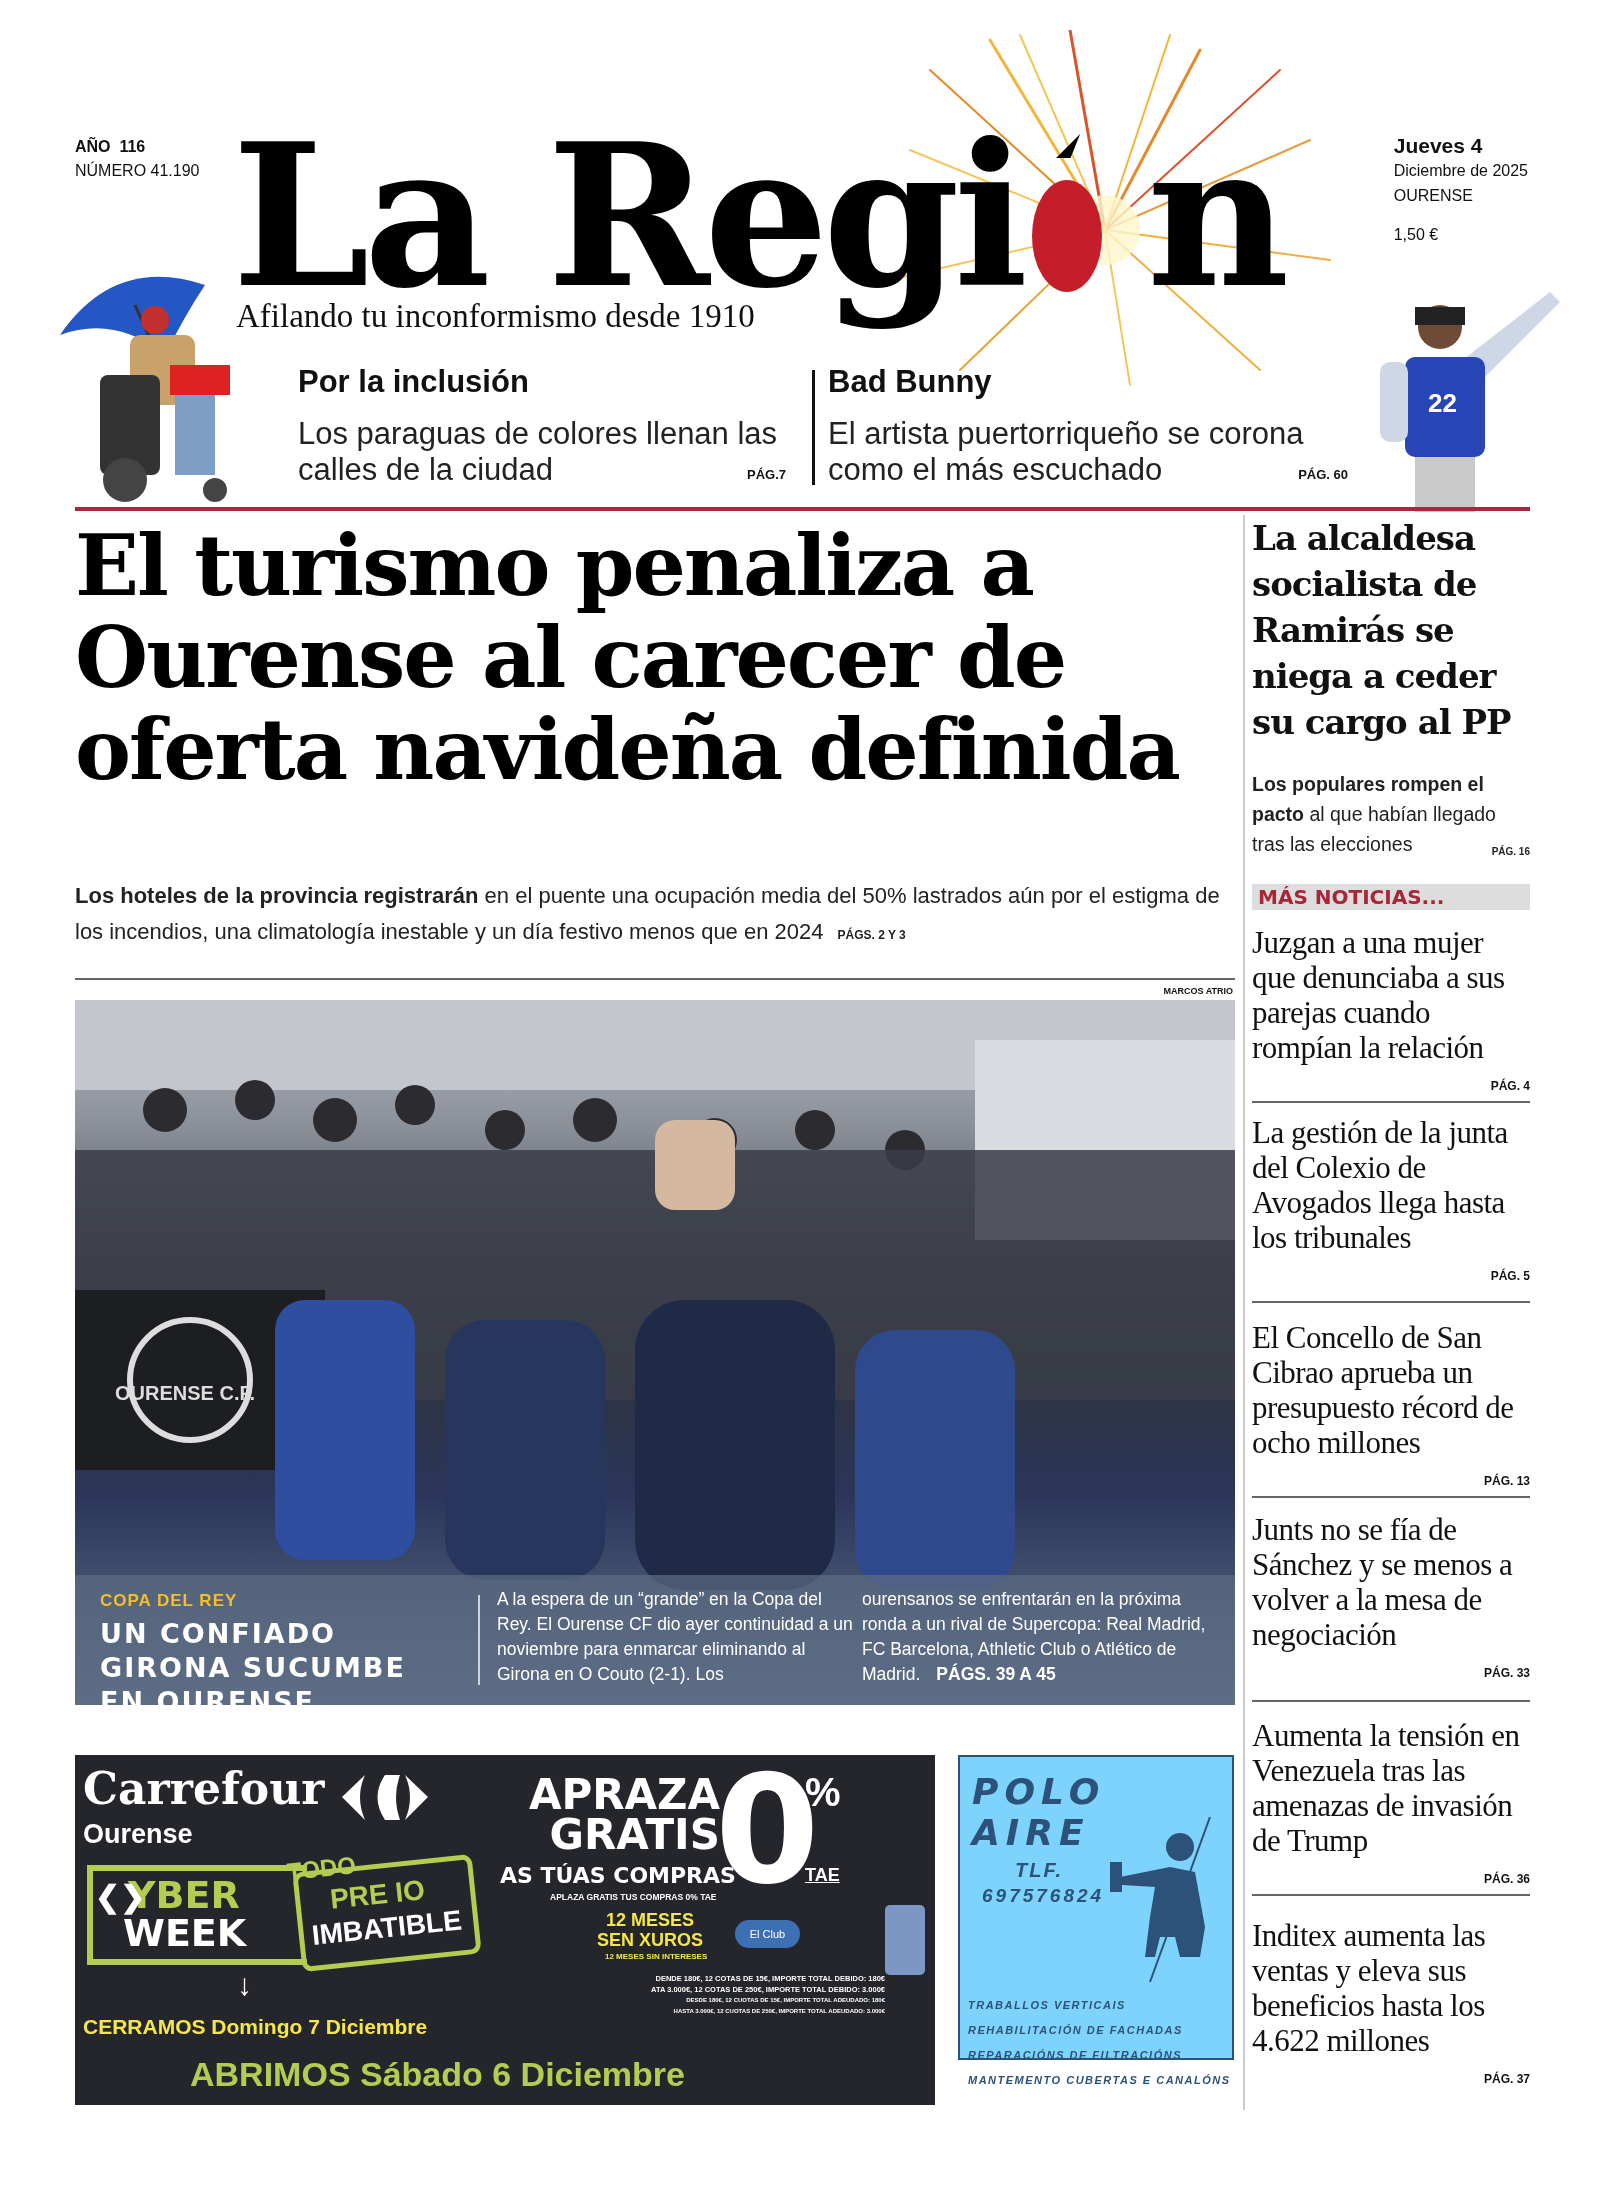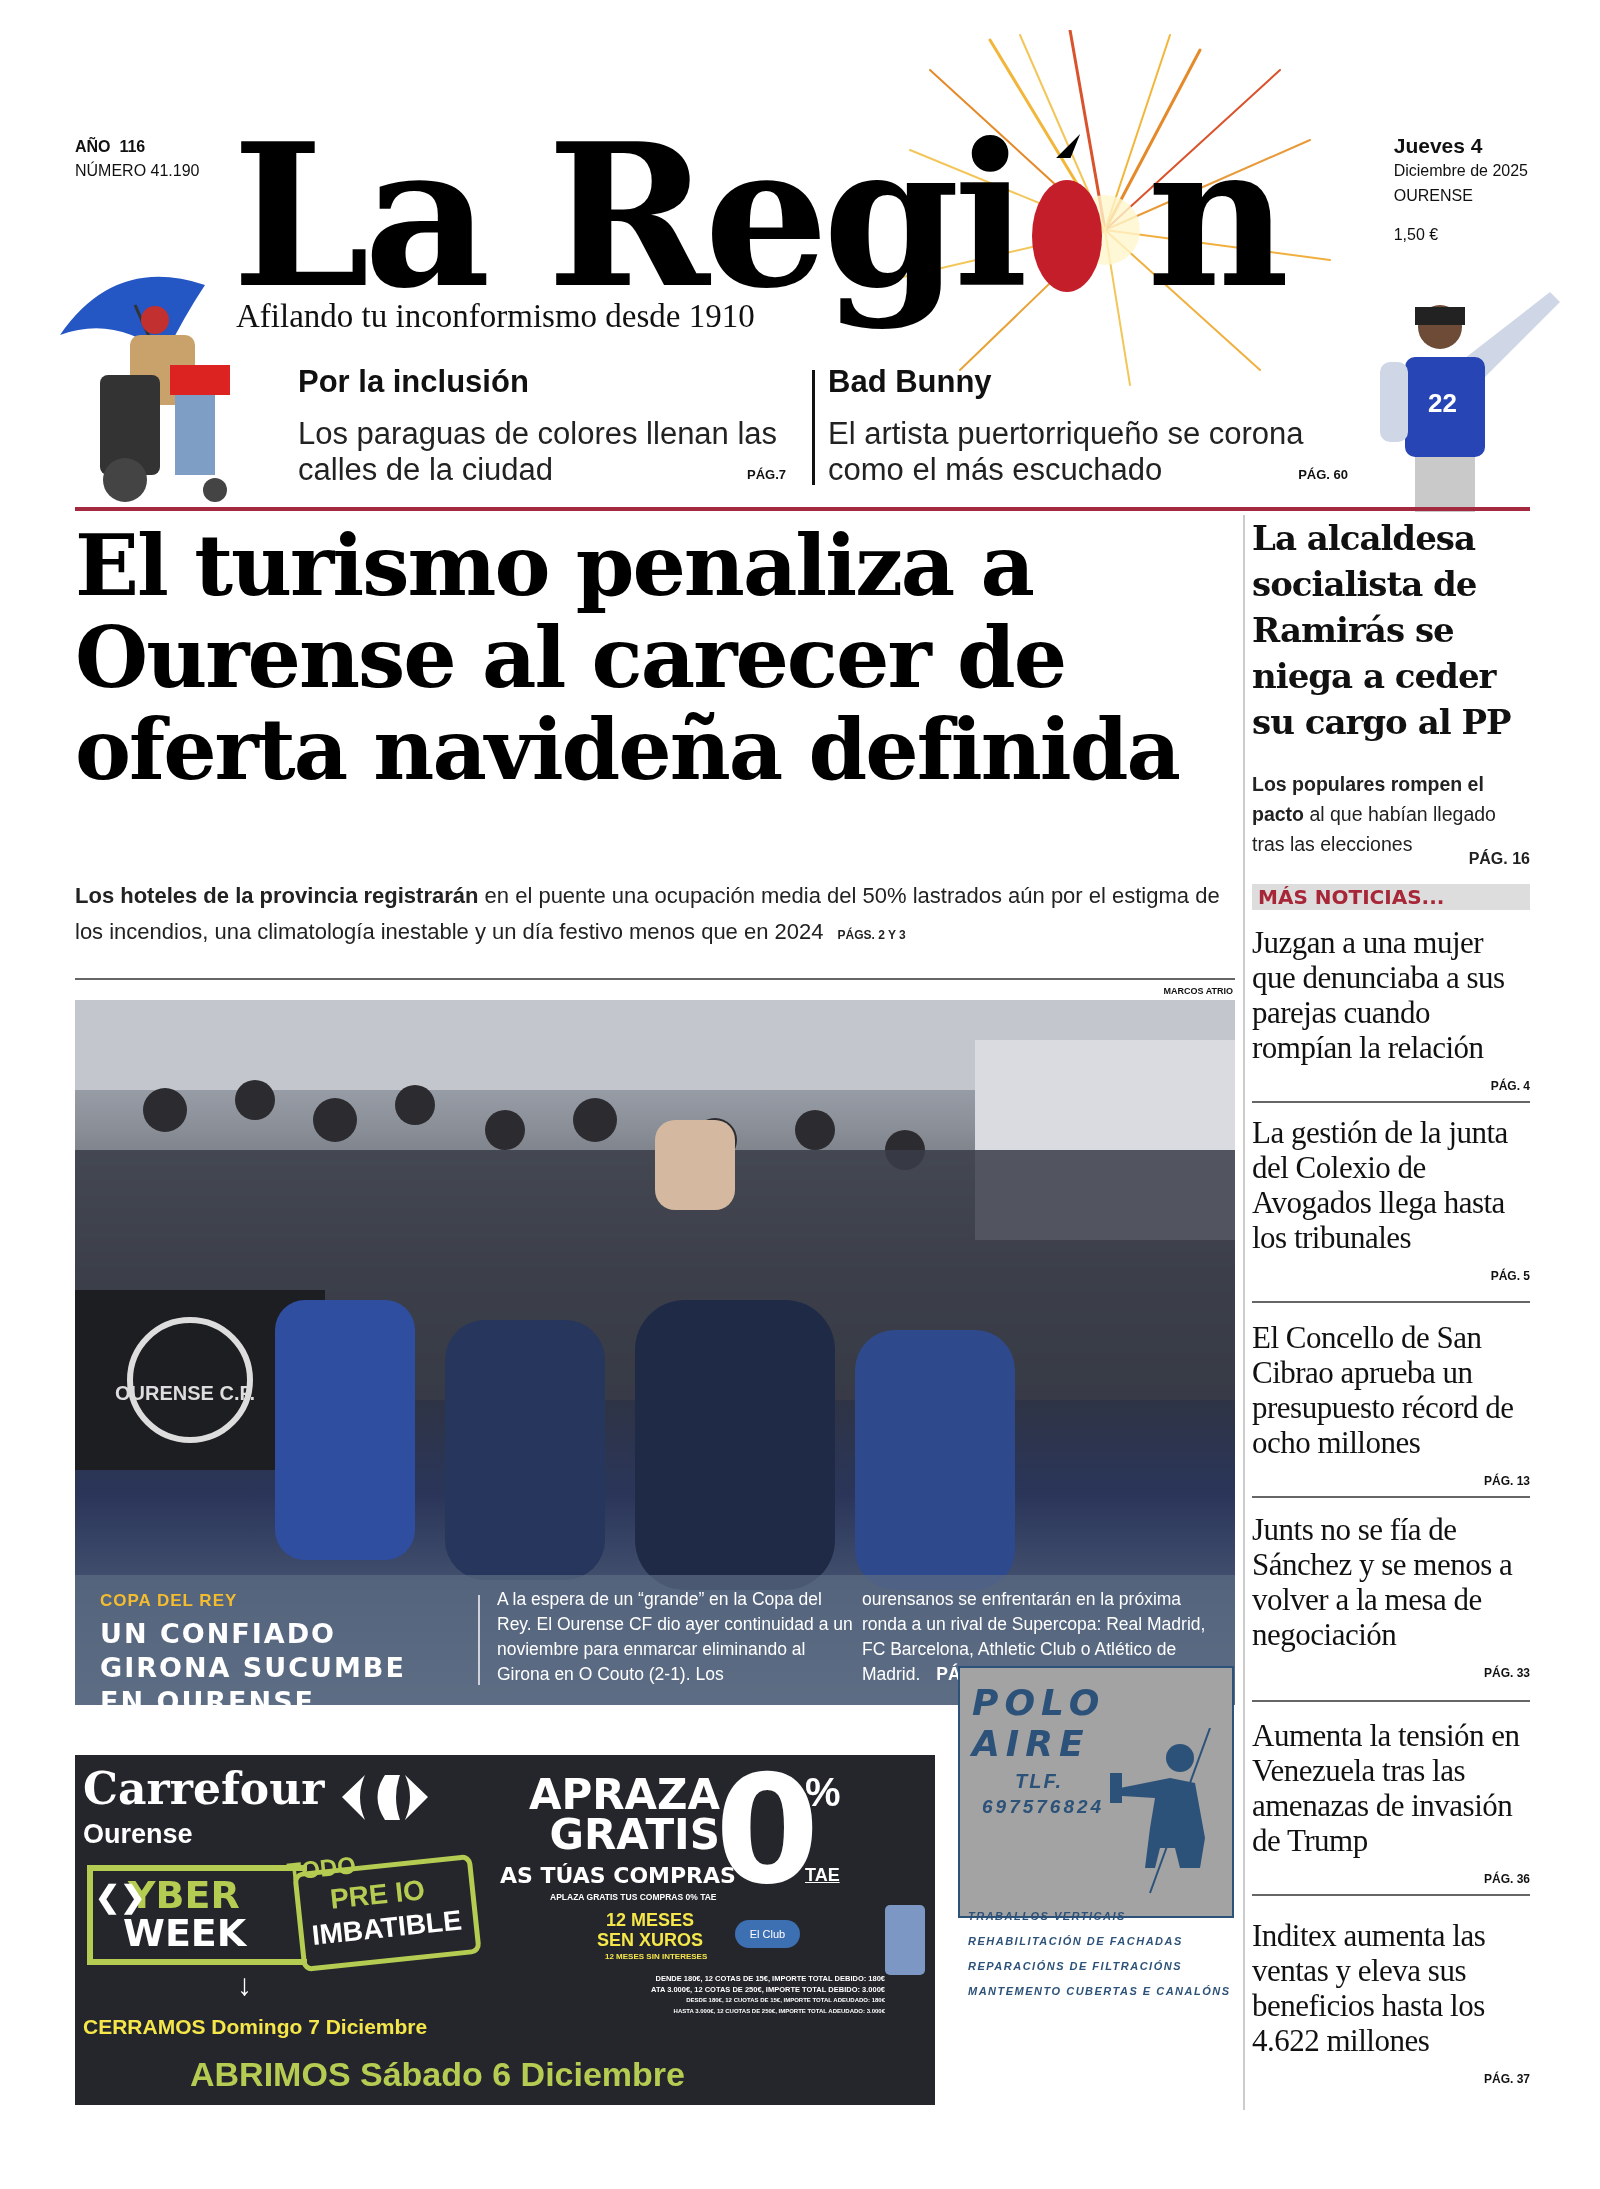--- a/index.html
+++ b/index.html
@@ -46,21 +46,21 @@
 .cap-bar{position:absolute;left:403px;top:20px;width:2px;height:90px;background:#cfd4dc}
 .cap-c1{position:absolute;left:422px;top:12px;width:358px;color:#fff;font-size:17.5px;line-height:25px}
 .cap-c2{position:absolute;left:787px;top:12px;width:355px;color:#fff;font-size:17.5px;line-height:25px}
 .cap-c2 .pg{font-weight:700;margin-left:16px}
 
 
 .side{left:1252px;top:515px;width:278px}
 .side h2{font-family:"DejaVu Serif",serif;font-weight:700;font-size:34px;line-height:46px;letter-spacing:-1px;color:#111}
 .side .sub{margin-top:24px;font-size:19.5px;line-height:30px;color:#222}
 .side .sub b{font-weight:700}
-.side .pg{float:right;font-size:16px;font-weight:900;margin-top:15px}
+.side .pg{float:right;font-size:10px;font-weight:900;margin-top:8px}
 .vline{left:1243px;top:515px;width:2px;height:1595px;background:#ccc}
 .mas{left:1252px;top:884px;width:278px;height:26px;background:#ddd;color:#a72637;font-weight:900;font-size:20px;line-height:26px;padding-left:6px;font-family:"DejaVu Sans",sans-serif}
 .brief{position:absolute;left:1252px;width:278px}
 .brief h4{font-family:"Liberation Serif",serif;font-weight:400;font-size:31px;line-height:35px;letter-spacing:-0.5px;color:#111}
 .brief .pg{text-align:right;font-size:12px;font-weight:900;margin-top:14px}
 .brief .rule{height:2px;background:#666;margin-top:8px}
 
 
 .ad1{left:75px;top:1755px;width:860px;height:350px;background:#25262b;color:#fff;overflow:hidden}
 .carrefour{position:absolute;left:8px;top:8px;font-family:"DejaVu Serif",serif;font-size:44px;font-weight:700}
@@ -79,21 +79,21 @@
 .zero{position:absolute;left:640px;top:0px;font-size:150px;font-weight:900;line-height:150px;font-family:"DejaVu Sans",sans-serif}
 .pct{position:absolute;left:730px;top:15px;font-size:40px;font-weight:900}
 .astuas{position:absolute;left:425px;top:108px;font-size:22px;font-weight:900;font-family:"DejaVu Sans",sans-serif}
 .tae{position:absolute;left:730px;top:110px;font-size:18px;font-weight:900;text-decoration:underline}
 .aplaza{position:absolute;left:475px;top:137px;font-size:8.5px;font-weight:700}
 .meses{position:absolute;left:520px;top:155px;color:#f5e64a;font-size:18px;font-weight:900;line-height:20px;text-align:center}
 .sinint{position:absolute;left:530px;top:197px;color:#f5e64a;font-size:8px;font-weight:700}
 .club{position:absolute;left:660px;top:165px;width:65px;height:28px;border-radius:14px;background:#3d6fb3;font-size:11px;line-height:28px;text-align:center;color:#fff}
 .card{position:absolute;left:810px;top:150px;width:40px;height:70px;border-radius:5px;background:#7d97c4}
 .fine{position:absolute;left:450px;top:218px;width:360px;text-align:right;font-size:7.5px;line-height:11px;font-weight:700}
-.ad2{left:958px;top:1666px;width:276px;height:252px;background:#a3a3a3;border:2px solid #2d5279;color:#2d5279}
+.ad2{left:958px;top:1755px;width:276px;height:305px;background:#7dd3fc;border:2px solid #2d5279;color:#2d5279}
 .polo{position:absolute;left:12px;top:14px;font-size:36px;font-weight:700;font-style:italic;letter-spacing:6px;font-family:"DejaVu Sans",sans-serif}
 .tlf{position:absolute;left:55px;top:102px;font-size:20px;font-style:italic;font-weight:700;letter-spacing:2px}
 .tel{position:absolute;left:22px;top:128px;font-size:19px;font-style:italic;font-weight:700;letter-spacing:3px}
 .climber{position:absolute;left:150px;top:60px;width:110px;height:175px}
 .services{position:absolute;left:8px;top:236px;font-size:11px;font-style:italic;font-weight:700;line-height:25px;letter-spacing:1.5px}
 </style>
 </head>
 <body>
 
 <div class="abs meta-left">

